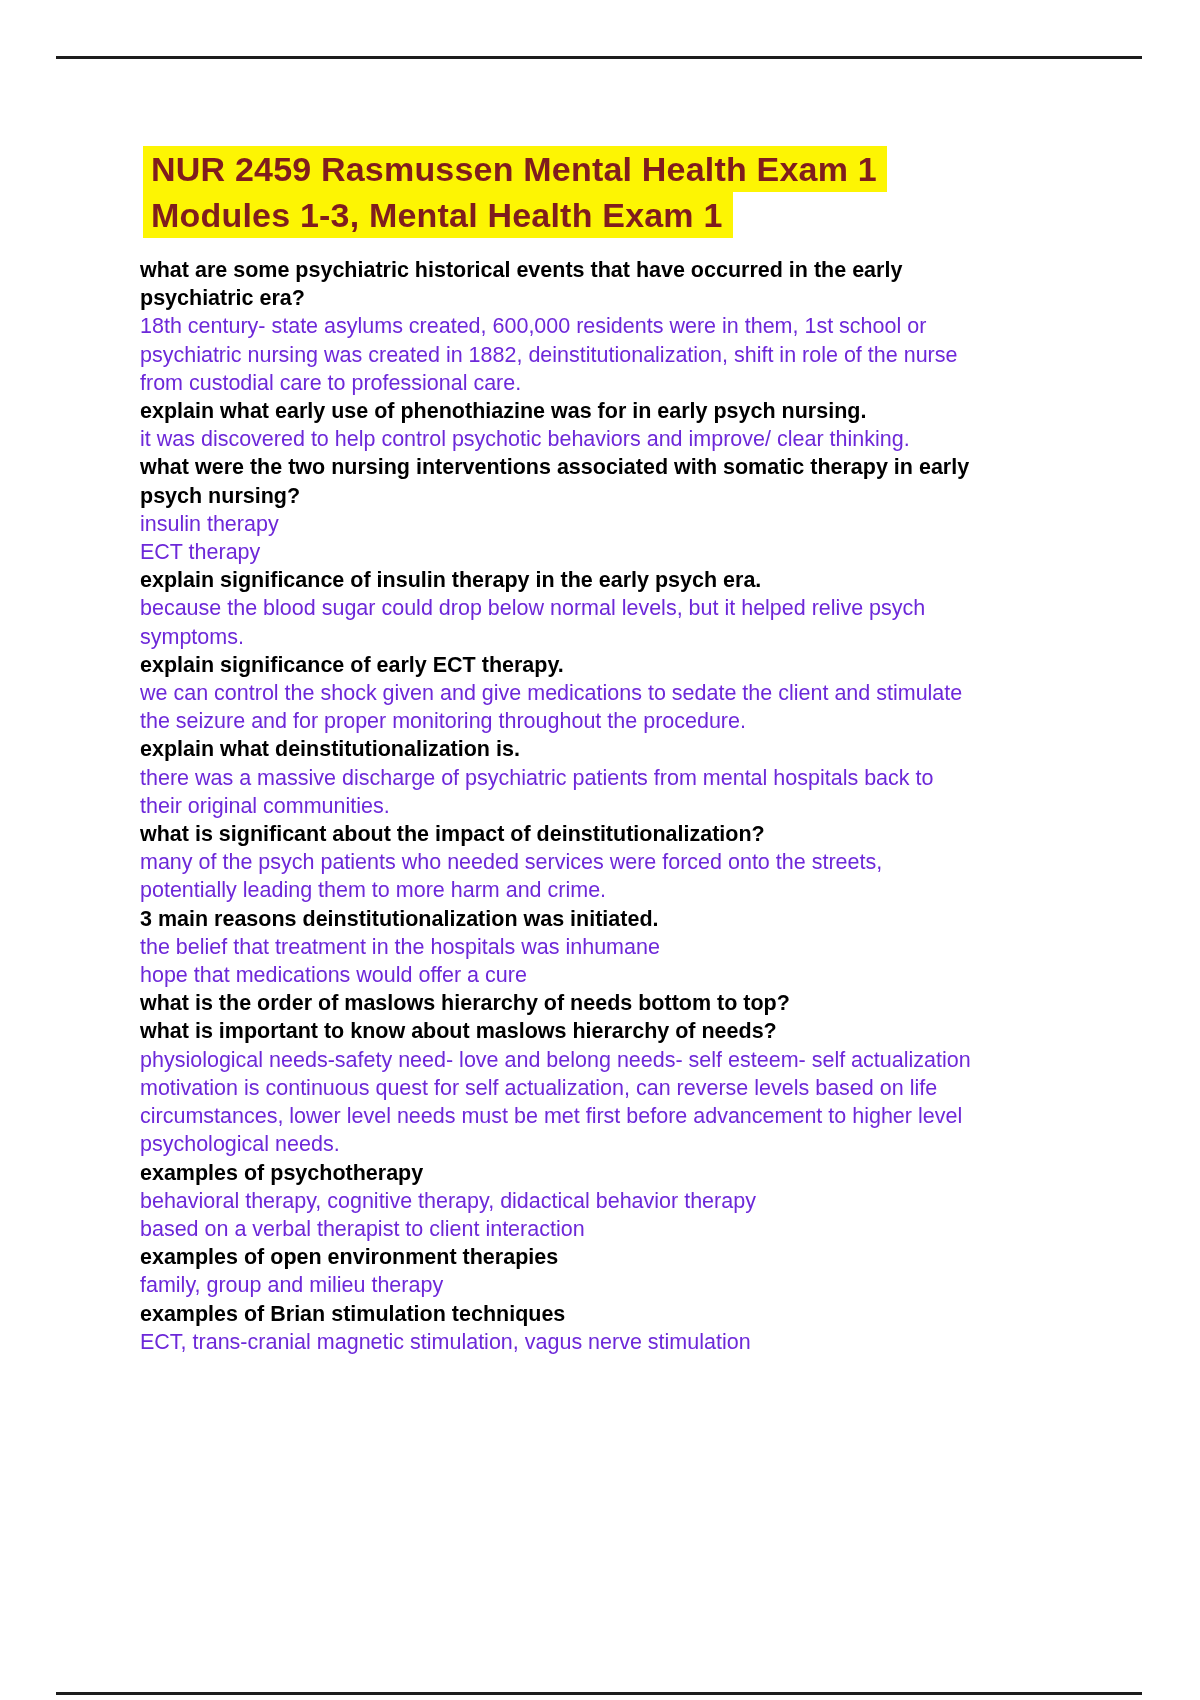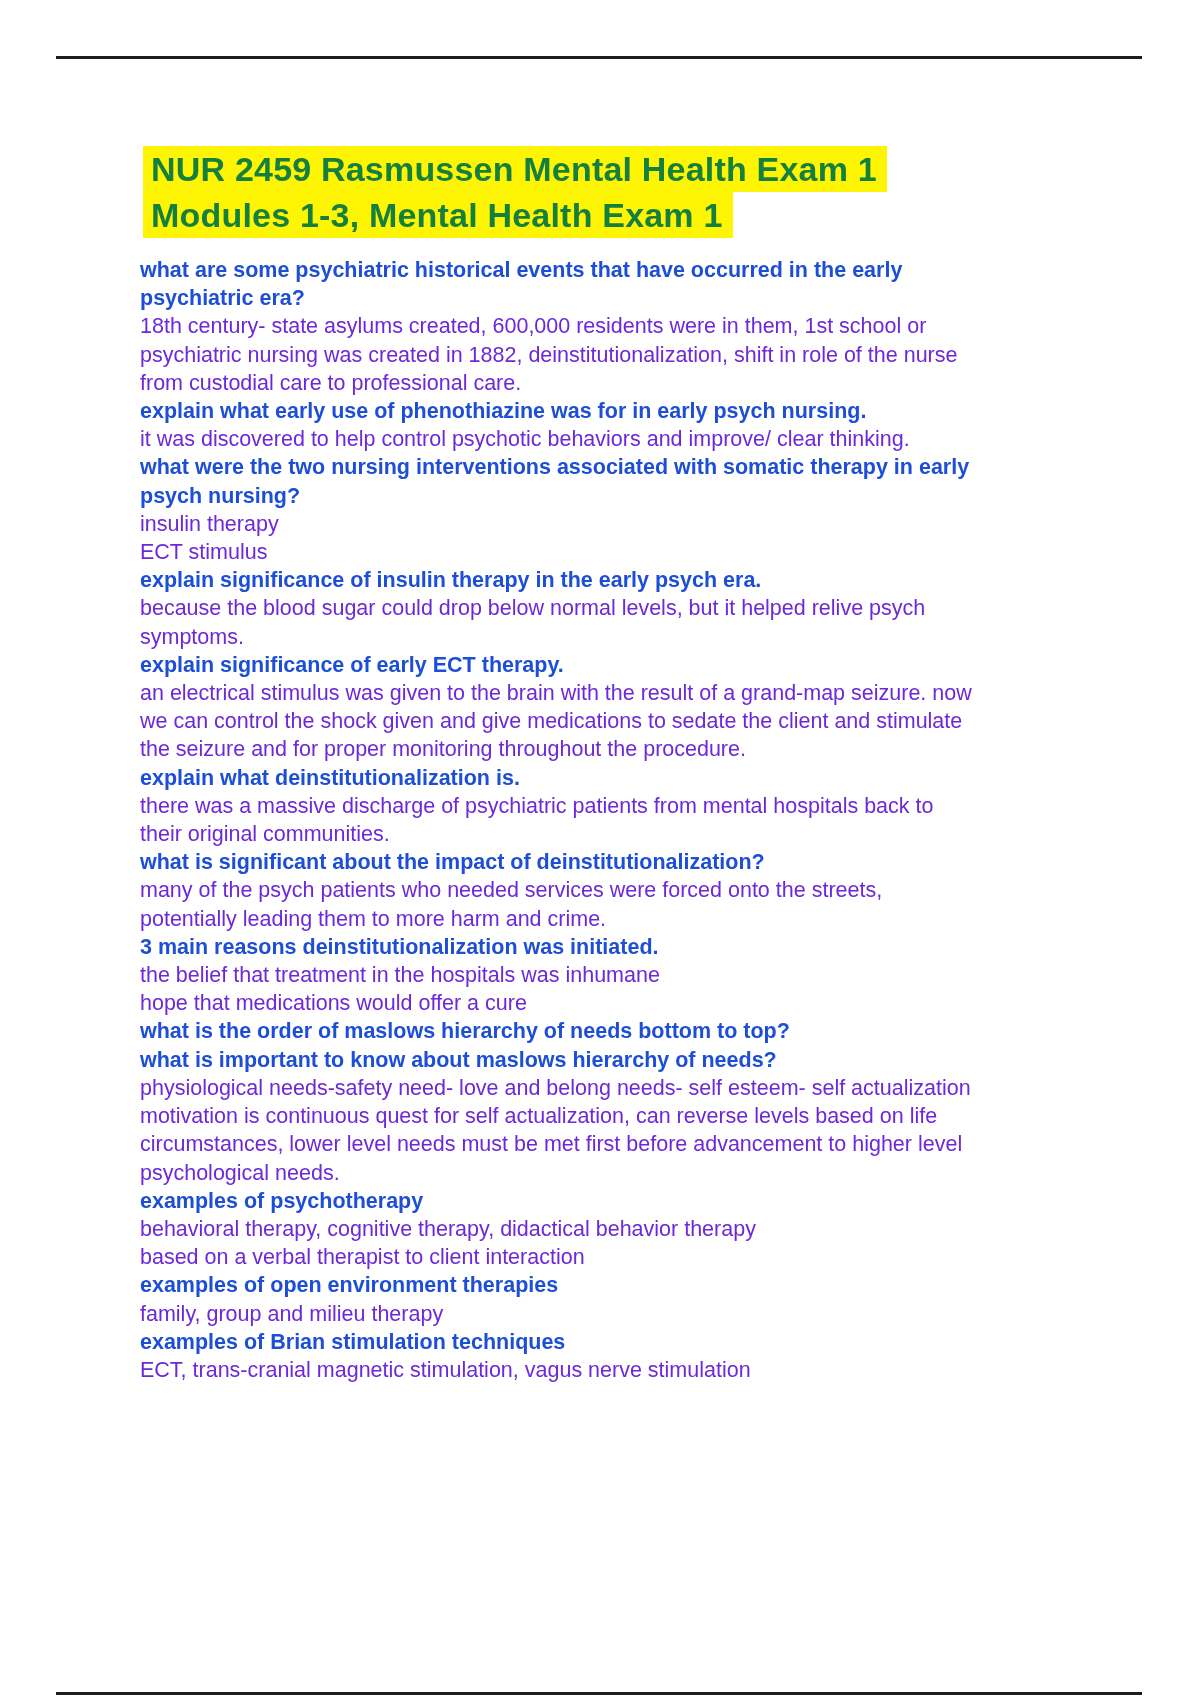--- a/index.html
+++ b/index.html
@@ -27,21 +27,21 @@
 
   .title-block {
     position: absolute;
     left: 143px;
     top: 146px;
   }
   .hl {
     display: block;
     width: fit-content;
     background: #fdf503;
-    color: #15803d;
+    color: #7f1d1d;
     font-size: 34px;
     font-weight: bold;
     line-height: 40px;
     padding: 3px 10px 3px 8px;
     white-space: nowrap;
     letter-spacing: 0.2px;
   }
 
   .qa-list {
     position: absolute;
@@ -50,21 +50,21 @@
     width: 1010px;
   }
   .line {
     font-size: 21.5px;
     line-height: 28.2px;
     white-space: nowrap;
     color: #6d28d9;
   }
   .line.q {
     font-weight: bold;
-    color: #1d4ed8;
+    color: #000000;
   }
 </style>
 </head>
 <body>
 
 <div class="page">
   <div class="rule top"></div>
 
   <h1 class="title-block" style="margin:0;">
     <span class="hl">NUR 2459 Rasmussen Mental Health Exam 1</span>
@@ -75,26 +75,25 @@
       <div class="line q">what are some psychiatric historical events that have occurred in the early</div>
       <div class="line q">psychiatric era?</div>
       <div class="line a">18th century- state asylums created, 600,000 residents were in them, 1st school or</div>
       <div class="line a">psychiatric nursing was created in 1882, deinstitutionalization, shift in role of the nurse</div>
       <div class="line a">from custodial care to professional care.</div>
       <div class="line q">explain what early use of phenothiazine was for in early psych nursing.</div>
       <div class="line a">it was discovered to help control psychotic behaviors and improve/ clear thinking.</div>
       <div class="line q">what were the two nursing interventions associated with somatic therapy in early</div>
       <div class="line q">psych nursing?</div>
       <div class="line a">insulin therapy</div>
-      <div class="line a">ECT stimulus</div>
+      <div class="line a">ECT therapy</div>
       <div class="line q">explain significance of insulin therapy in the early psych era.</div>
       <div class="line a">because the blood sugar could drop below normal levels, but it helped relive psych</div>
       <div class="line a">symptoms.</div>
       <div class="line q">explain significance of early ECT therapy.</div>
-      <div class="line a">an electrical stimulus was given to the brain with the result of a grand-map seizure. now</div>
       <div class="line a">we can control the shock given and give medications to sedate the client and stimulate</div>
       <div class="line a">the seizure and for proper monitoring throughout the procedure.</div>
       <div class="line q">explain what deinstitutionalization is.</div>
       <div class="line a">there was a massive discharge of psychiatric patients from mental hospitals back to</div>
       <div class="line a">their original communities.</div>
       <div class="line q">what is significant about the impact of deinstitutionalization?</div>
       <div class="line a">many of the psych patients who needed services were forced onto the streets,</div>
       <div class="line a">potentially leading them to more harm and crime.</div>
       <div class="line q">3 main reasons deinstitutionalization was initiated.</div>
       <div class="line a">the belief that treatment in the hospitals was inhumane</div>

